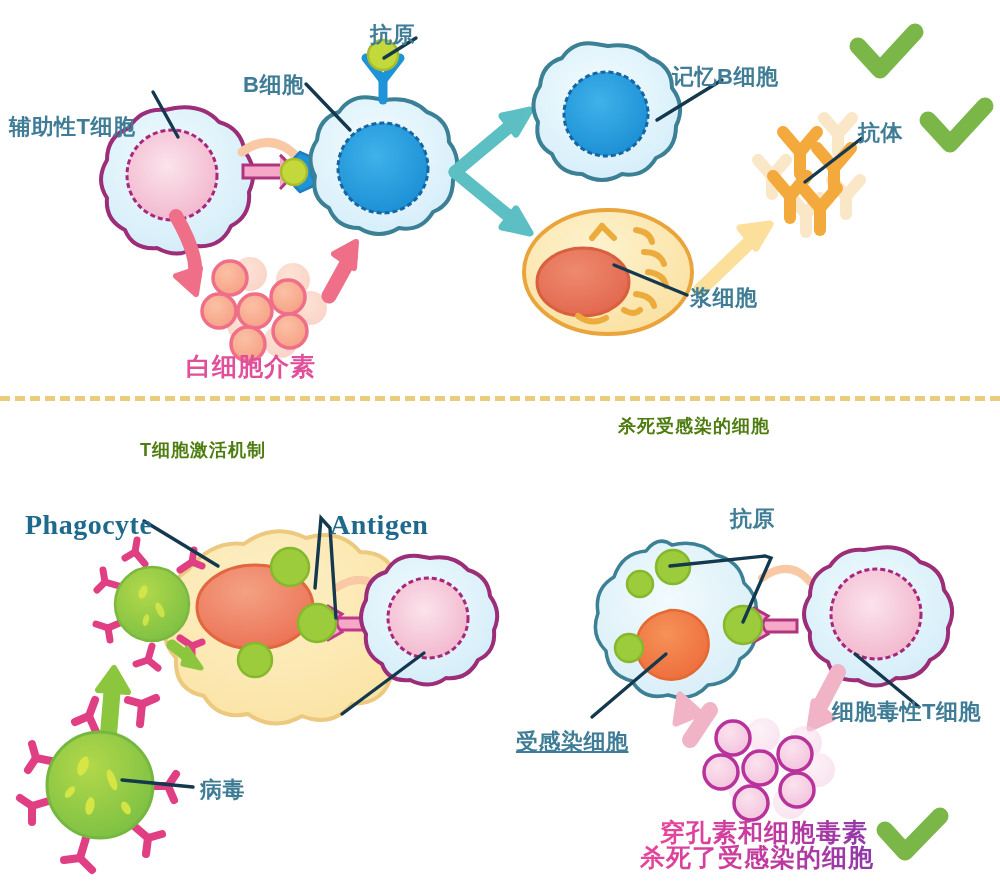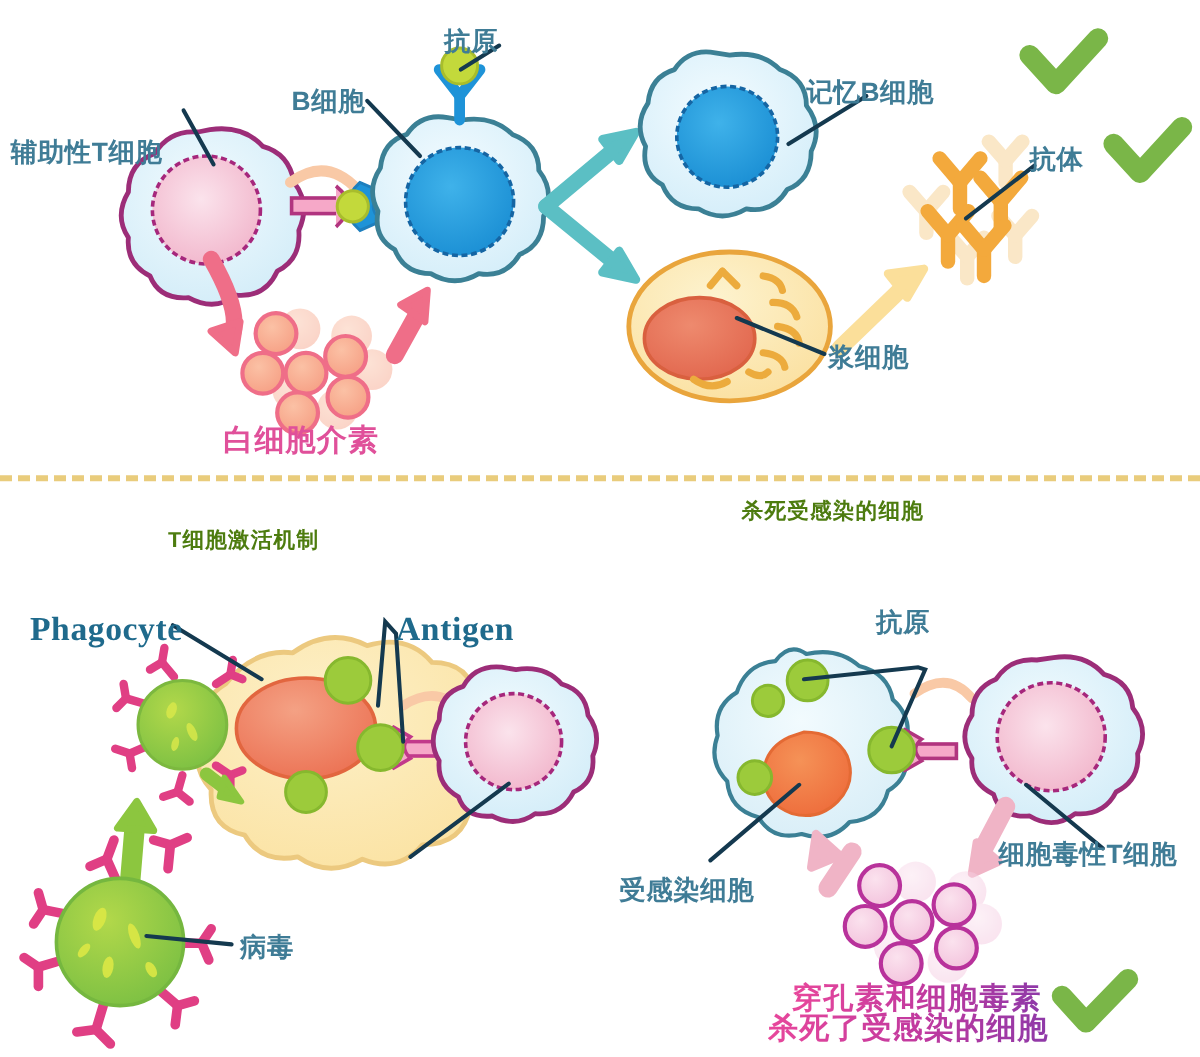--- a/index.html
+++ b/index.html
@@ -407,20 +407,20 @@
   <div class="sect-title" style="left:618px;top:414px;">杀死受感染的细胞</div>
 
   <div class="lbl lbl-en" style="left:25px;top:509px;">Phagocyte</div>
 
   <div class="lbl lbl-en" style="left:330px;top:509px;">Antigen</div>
 
   <div class="lbl lbl-cn" style="left:200px;top:775px;">病毒</div>
 
   <div class="lbl lbl-cn" style="left:730px;top:504px;">抗原</div>
 
-  <div class="lbl lbl-cn" style="left:516px;top:727px;">受感染细胞</div>
+  <div class="lbl lbl-cn" style="left:516px;top:727px;text-decoration:underline;">受感染细胞</div>
 
   <div class="lbl lbl-cn" style="left:832px;top:697px;">细胞毒性T细胞</div>
 
   <div class="pink-cap grad" style="left:660px;top:818px;">穿孔素和细胞毒素</div>
   <div class="pink-cap grad" style="left:640px;top:843px;">杀死了受感染的细胞</div>
 
 </div>
 
 </body></html>

